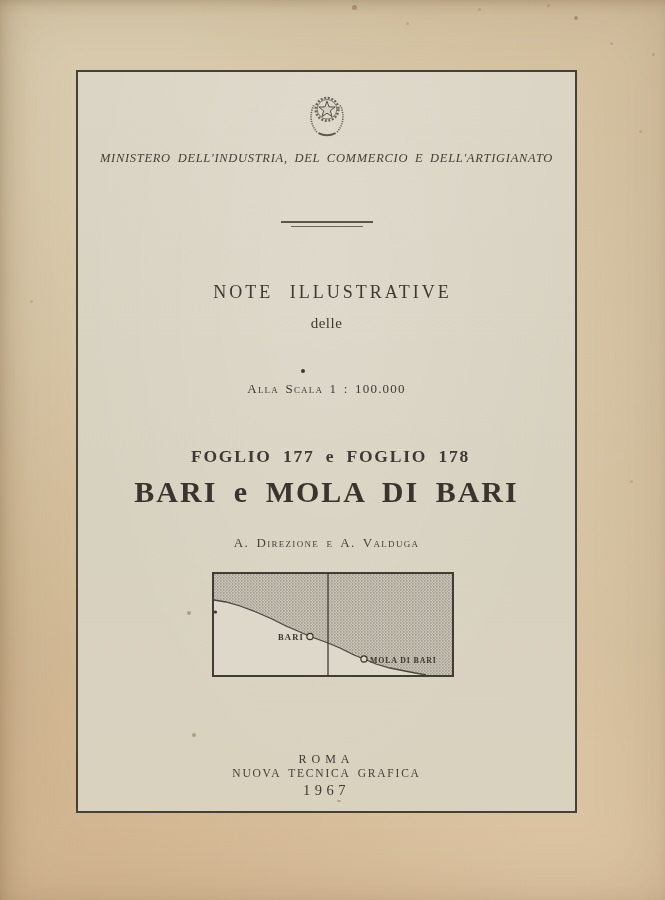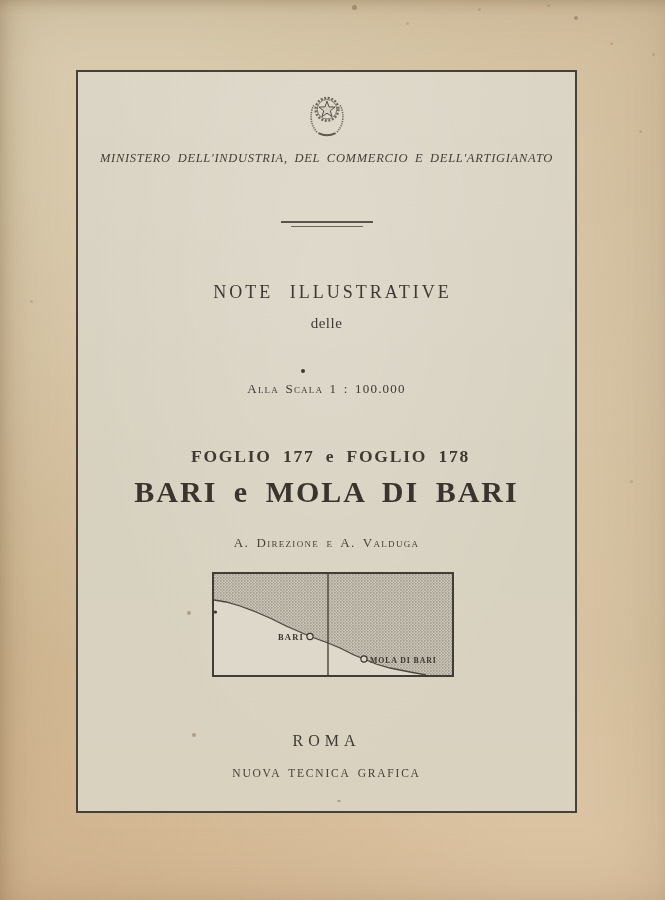--- a/index.html
+++ b/index.html
@@ -46,21 +46,21 @@
   .scale{top:309px;font-size:13px;font-variant-caps:small-caps;letter-spacing:1.2px;word-spacing:2px;}
   .folios{top:374px;font-size:17.5px;font-weight:bold;letter-spacing:1.8px;word-spacing:5px;margin-left:8px;}
   .main-title{top:403px;font-size:30px;font-weight:bold;letter-spacing:2px;word-spacing:7px;color:#39352e;}
   .authors{top:463px;font-size:13px;font-variant-caps:small-caps;letter-spacing:1.3px;word-spacing:3px;color:#48433a;}
   .map{
     position:absolute;left:134px;top:500px;width:242px;height:105px;
     box-sizing:border-box;border:2px solid #413d35;background:#ddd8ca;
   }
   .map svg{display:block;}
   .map text{font-family:"Liberation Serif","DejaVu Serif",serif;fill:#3b372f;font-weight:bold;}
-  .imprint-city{top:660px;font-size:16px;letter-spacing:5px;}
+  .imprint-city{top:680px;font-size:12px;letter-spacing:5px;}
   .imprint-pub{top:695px;font-size:11.5px;letter-spacing:1.8px;word-spacing:3px;color:#45403a;}
   .imprint-year{top:710px;font-size:14.5px;letter-spacing:4.5px;}
   .speck{position:absolute;border-radius:50%;background:rgba(122,85,46,0.42);}
   .speck.light{background:rgba(130,95,55,0.25);}
 </style>
 </head>
 <body>
 
 <div class="scan">
 
@@ -108,20 +108,21 @@
         <circle cx="1.5" cy="38" r="1.6" fill="#3e3a33"></circle>
         <text x="90" y="66" text-anchor="end" font-size="8.5" letter-spacing="1.2">BARI</text>
         <circle cx="96" cy="62.5" r="3.1" fill="#ddd8ca" stroke="#3b372f" stroke-width="1.2"></circle>
         <circle cx="150" cy="85" r="3.1" fill="#ddd8ca" stroke="#3b372f" stroke-width="1.2"></circle>
         <text x="156" y="88.5" font-size="7.8" letter-spacing="0.9">MOLA DI BARI</text>
       </svg>
     </div>
 
     <div class="cline imprint-city">ROMA</div>
     <div class="cline imprint-pub">NUOVA TECNICA GRAFICA</div>
+    <div class="cline imprint-year">1967</div>
 
     <div class="speck" style="left:259px;top:728px;width:4px;height:2px;"></div>
   </div>
 
   <div class="speck" style="left:352px;top:5px;width:5px;height:5px;"></div>
   <div class="speck light" style="left:406px;top:22px;width:3px;height:3px;"></div>
   <div class="speck light" style="left:478px;top:8px;width:3px;height:3px;"></div>
   <div class="speck light" style="left:547px;top:4px;width:3px;height:3px;"></div>
   <div class="speck" style="left:574px;top:16px;width:4px;height:4px;"></div>
   <div class="speck light" style="left:610px;top:42px;width:3px;height:3px;"></div>

